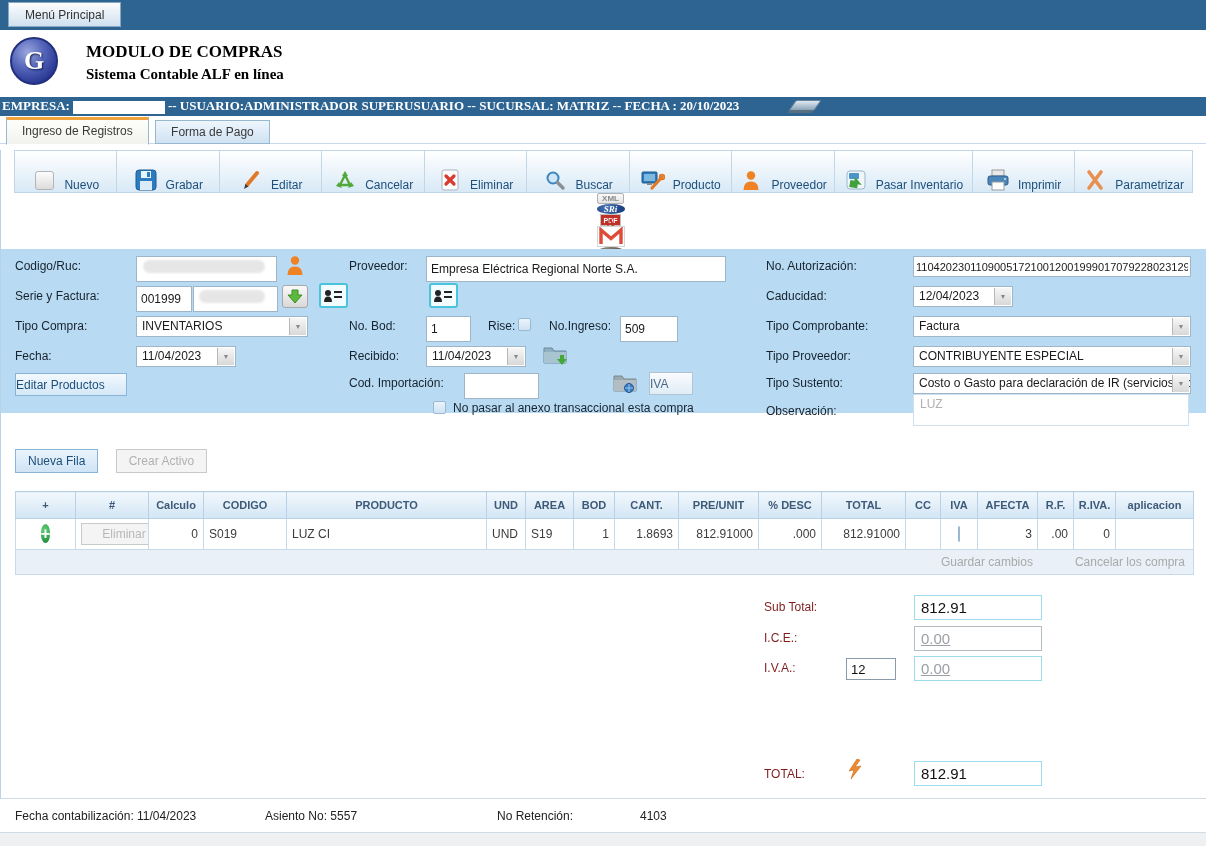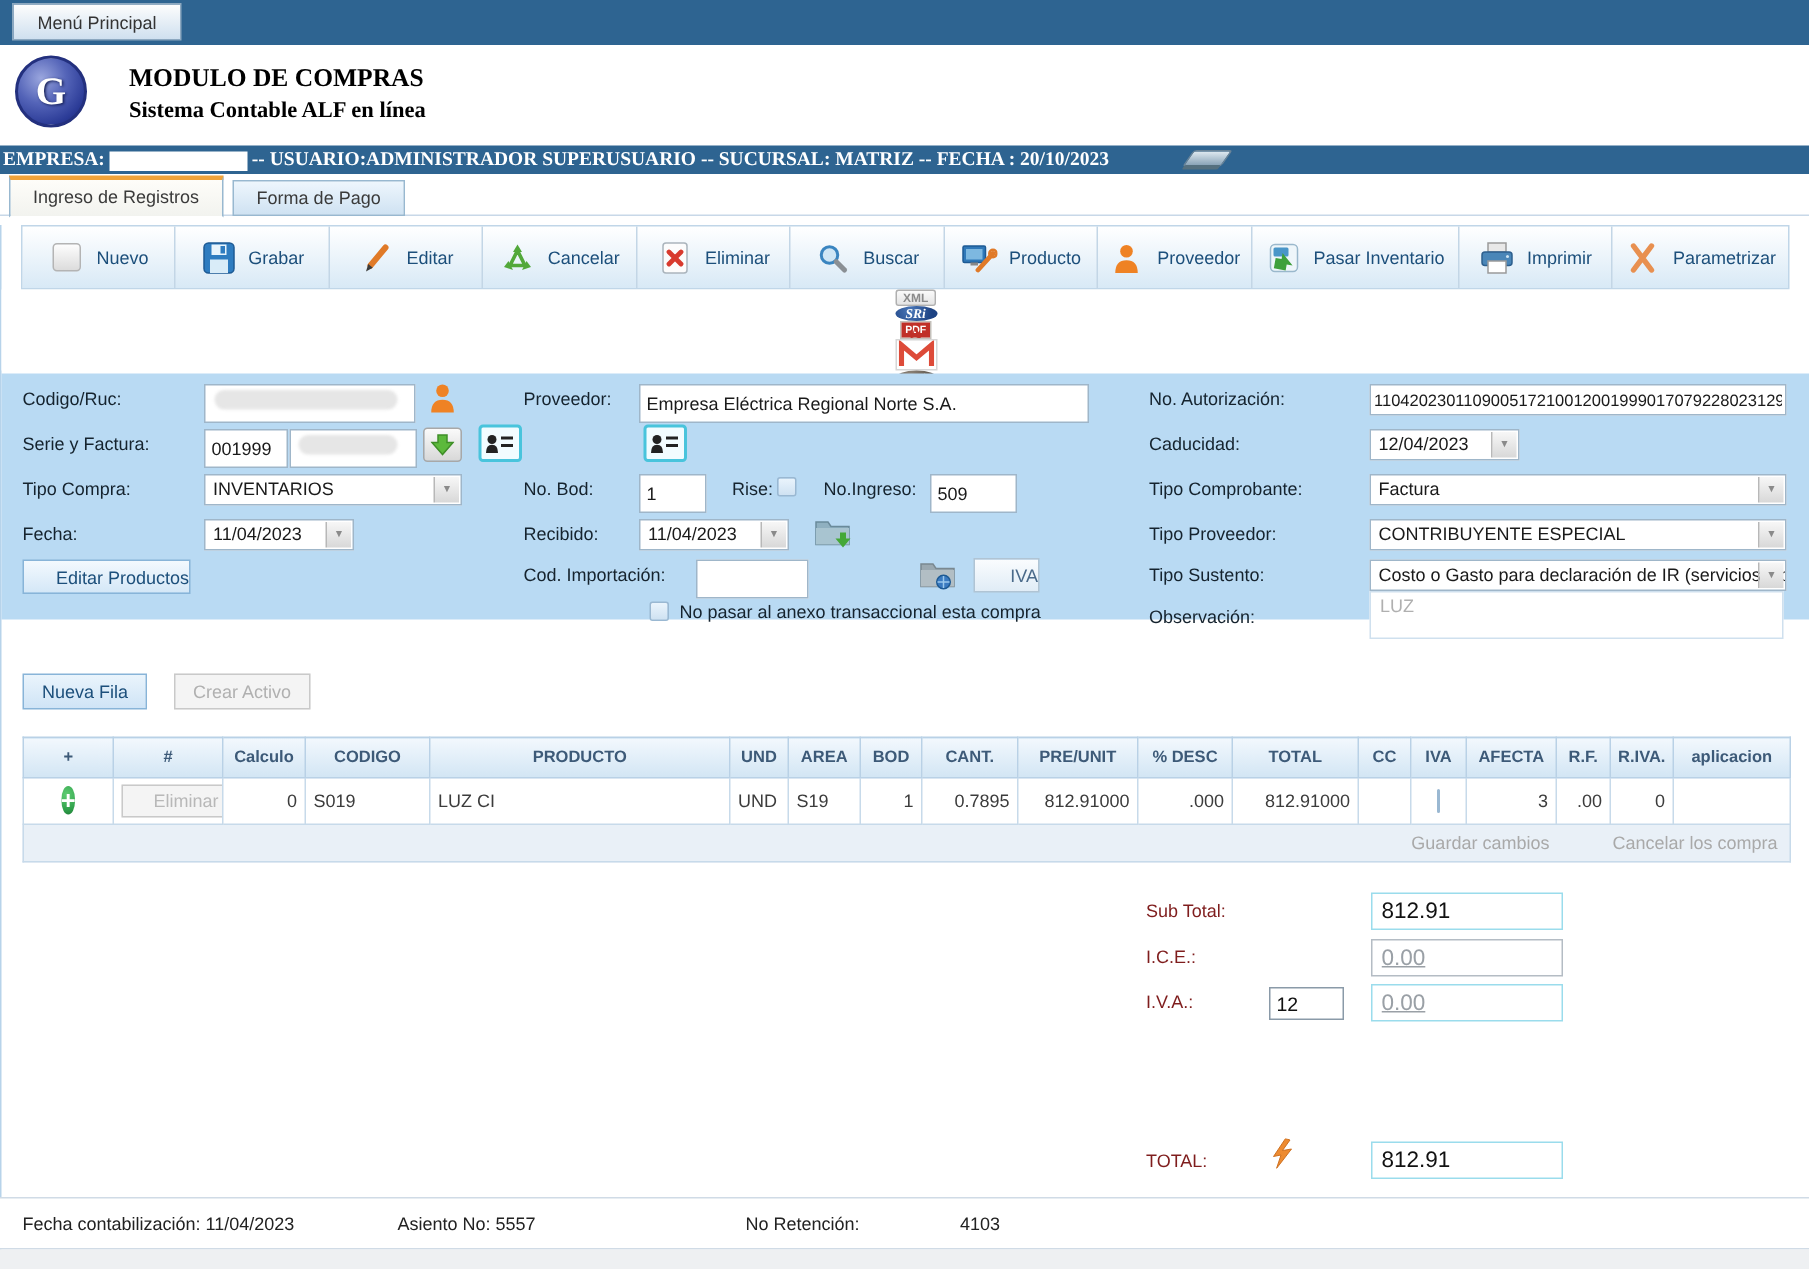--- a/index.html
+++ b/index.html
@@ -33,21 +33,21 @@
     font-size:12px; color:#3a3a3a; border:1px solid #98b8d0; cursor:pointer; vertical-align:bottom; }
   .tab.active { background:linear-gradient(#fefdf9,#f2f3ef); border-top:3px solid #f0a33a;
     height:28px; border-bottom:1px solid #fff; margin-bottom:-1px; position:relative; z-index:2; }
   .tab.inactive { background:linear-gradient(#eef6fd,#cfe2f2); height:24px; margin-top:4px; line-height:22px; }
 
   .main { border-left:1px solid #b7d3ea; min-height:700px; }
 
   
   .toolbar { display:flex; margin:6px 13px 0 13px; height:43px;
     background:linear-gradient(#ffffff,#d8e9f6); border:1px solid #c0d6e8; }
-  .tbtn { flex:1; display:flex; align-items:center; justify-content:center; gap:8px;
+  .tbtn { flex:1; display:flex; align-items:flex-end; justify-content:center; gap:8px;
     border-right:1px solid #c3d6e6; cursor:pointer; color:#1c4f7b; font-size:12px; }
   .tbtn:last-child { border-right:none; }
   .tbtn .tico { width:24px; height:24px; display:flex; align-items:center; justify-content:center; }
   .flex135 { flex:1.35; } .flex115 { flex:1.15; }
 
   
   .iconrow { height:54px; display:flex; align-items:center; padding-left:14px; background:#fff;flex-direction:column; }
   .xml-ico { width:27px; height:27px; background:linear-gradient(#fafafa,#e4e4e4); border:1px solid #b0b0b0;
     border-radius:2px; display:flex; align-items:center; justify-content:center;
     font:bold 8px "Liberation Sans", sans-serif; color:#8a8a8a; position:relative; }
@@ -72,21 +72,21 @@
     font:12px "Liberation Sans", sans-serif; padding:12px 4px; color:#1a1a1a; }
   .sel { position:absolute; height:21px; background:#fff; border:1px solid #9fb6c9;
     font-size:12px; line-height:19px; padding:0 20px 0 5px; white-space:nowrap; overflow:hidden; cursor:pointer; }
   .dd { position:absolute; right:1px; top:1px; width:17px; height:17px;
     background:linear-gradient(#f7f7f7,#d8d8d8); border-left:1px solid #b8b8b8;
     color:#8a8a8a; font-size:7px; display:flex; align-items:center; justify-content:center; }
   .chk { position:absolute; width:13px; height:13px; background:linear-gradient(#eaf4fc,#cfe2f2);
     border:1px solid #9ab8d2; border-radius:2px; cursor:pointer; }
   .redact { position:absolute; background:#e6e6e6; border-radius:8px; filter:blur(1px); }
   .btn { position:absolute; background:linear-gradient(#f3f9fe,#d4e7f7); border:1px solid #88b4d8;
-    color:#1c4f7b; font-size:12px; text-align:right; cursor:pointer; }
+    color:#1c4f7b; font-size:12px; text-align:left; cursor:pointer; }
   .arrow-btn { position:absolute; width:26px; height:23px; background:linear-gradient(#fafafa,#d8d8d8);
     border:1px solid #a8a8a8; border-radius:3px; display:flex; align-items:center; justify-content:center; cursor:pointer; }
   .idcard { position:absolute; width:29px; height:25px; background:#f2fcff; border:2px solid #49c4dc;
     border-radius:3px; display:flex; align-items:center; justify-content:center; cursor:pointer; }
   .person-ico { position:absolute; width:22px; height:22px; }
   .folder-ico { position:absolute; width:26px; height:22px; }
 
   
   .rowbtns { margin:36px 12px 0 14px; height:24px; }
   .rowbtn { display:inline-block; height:24px; padding:0 12px; font-size:12px; line-height:22px; cursor:pointer; }
@@ -441,21 +441,21 @@
         <td class="ctr"><span class="plus-circle">+</span></td>
         <td class="ctr">
               <button class="elim-btn">Eliminar</button>
             </td>
         <td class="num">0</td>
         <td>S019</td>
         <td>LUZ CI</td>
         <td>UND</td>
         <td>S19</td>
         <td class="num">1</td>
-        <td class="num">0.7895</td>
+        <td class="num">1.8693</td>
         <td class="num">812.91000</td>
         <td class="num">.000</td>
         <td class="num">812.91000</td>
         <td></td>
         <td class="ctr"><span class="chk-inline"></span></td>
         <td class="num">3</td>
         <td class="num">.00</td>
         <td class="num">0</td>
         <td></td>
       </tr>

